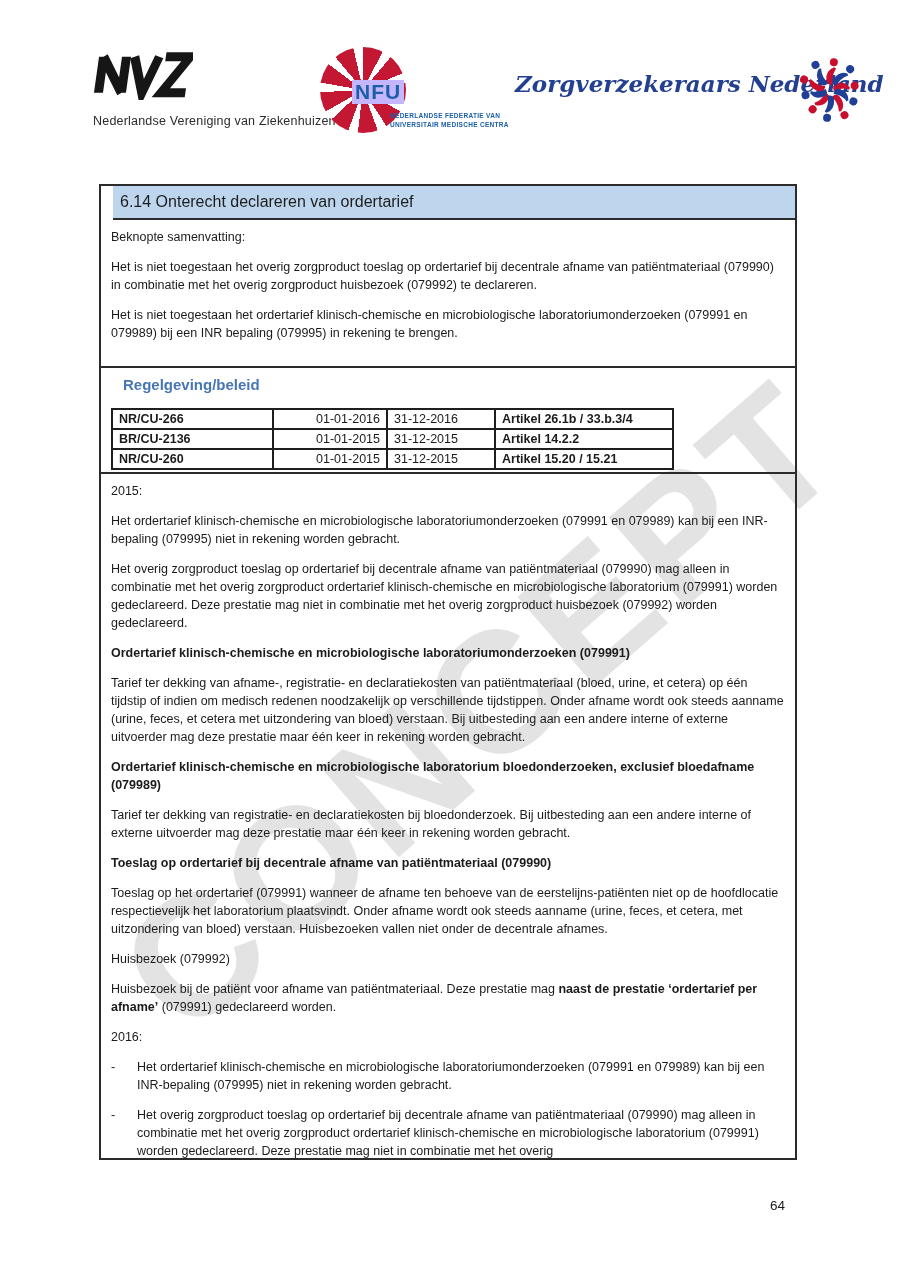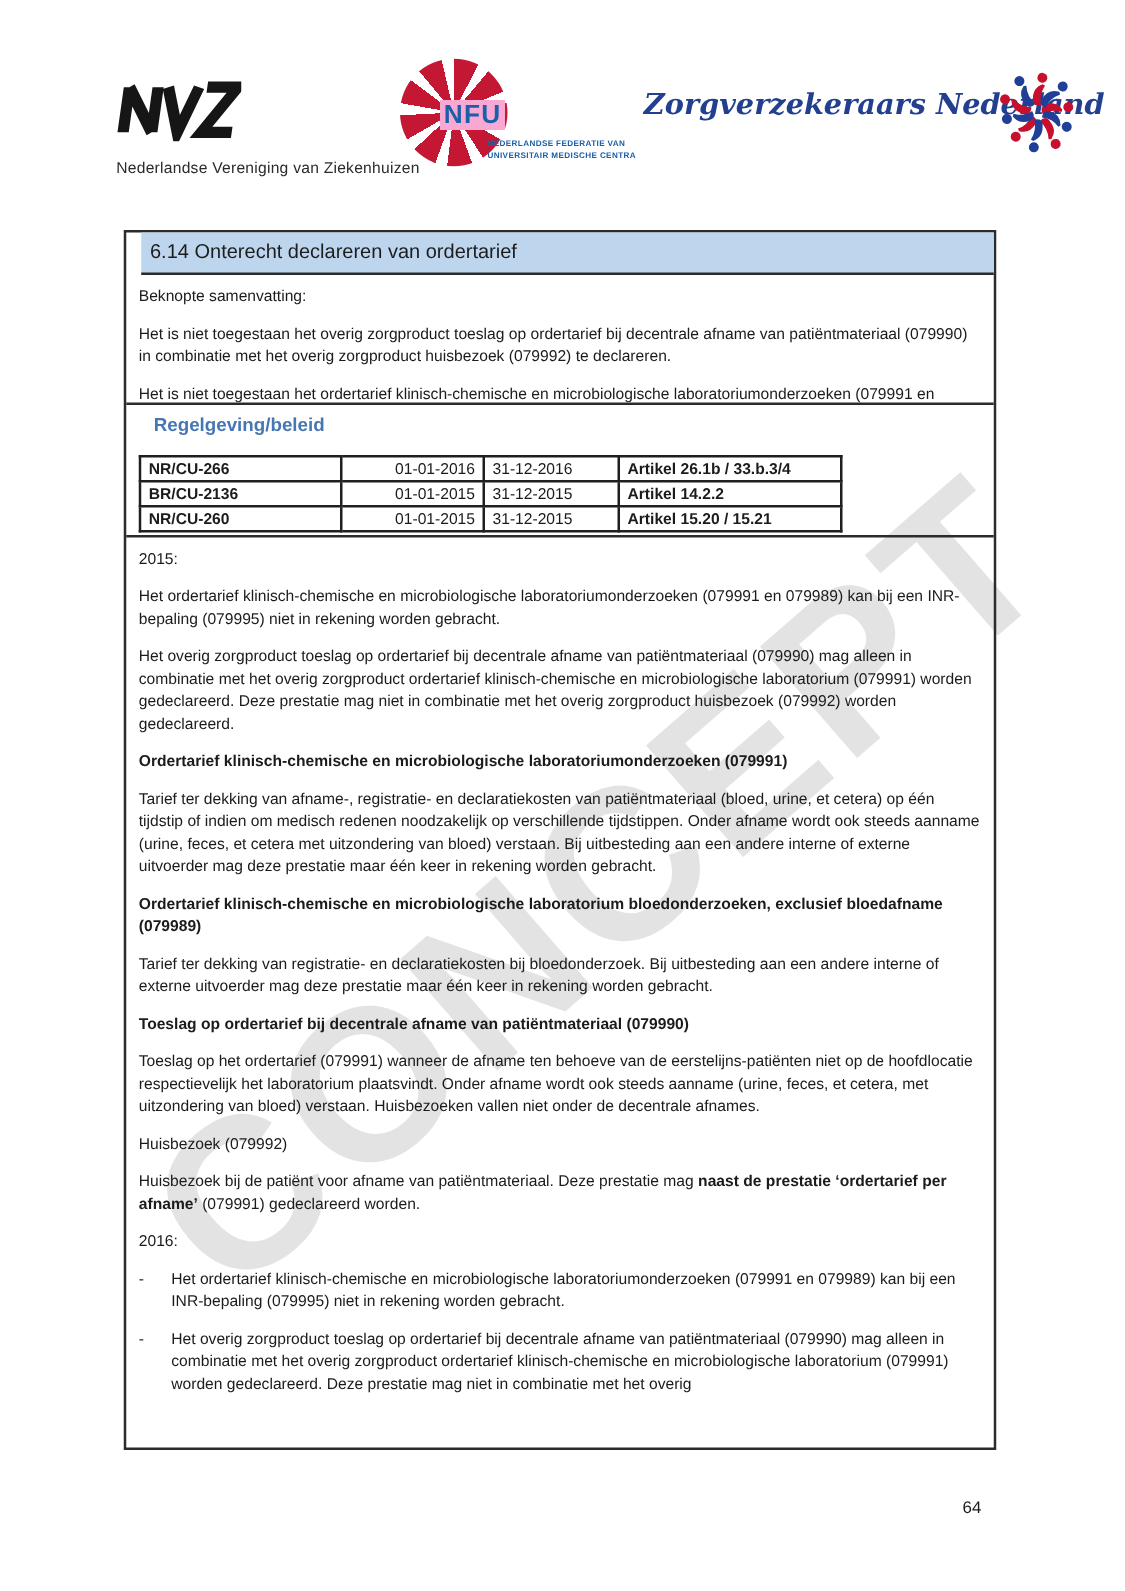--- a/index.html
+++ b/index.html
@@ -2,34 +2,34 @@
 <html><head>
 <meta charset="utf-8">
 <style>
   html,body { margin:0; padding:0; background:#ffffff; }
   .page {
     position:relative; width:900px; height:1273px; background:#ffffff;
     font-family:"Liberation Sans", sans-serif; overflow:hidden;
   }
 
   
-  .nvz-block { position:absolute; left:93px; top:61px; }
+  .nvz-block { position:absolute; left:93px; top:48px; }
   .nvz-letters svg { display:block; }
   .nvz-tagline { margin-top:14px; font-size:12.5px; color:#2b2b2b; letter-spacing:0.2px; }
 
   .nfu-circle {
     position:absolute; left:320px; top:47px; width:86px; height:86px; border-radius:50%;
     background:repeating-conic-gradient(#c41734 0deg 27deg, #ffffff 27deg 40deg);
   }
   .nfu-circle::after {
     content:""; position:absolute; left:50%; top:50%; width:14px; height:14px;
     margin:-7px 0 0 -7px; background:#ffffff; border-radius:50%;
   }
   .nfu-wordmark {
-    position:absolute; left:352px; top:80px; background:#f9a8d4; padding:0 3px;
+    position:absolute; left:352px; top:80px; background:#c4b5fd; padding:0 3px;
     font-size:21px; font-weight:bold; color:#1b5fa8; letter-spacing:1px;
   }
   .nfu-tagline {
     position:absolute; left:390px; top:111px; font-size:6.5px; font-weight:bold;
     color:#1b5fa8; line-height:9px; letter-spacing:0.3px; white-space:nowrap;
   }
 
   .zn-wordmark {
     position:absolute; left:515px; top:70px; font-family:"DejaVu Serif", serif;
     font-style:italic; font-weight:600; font-size:23px; color:#233f8f; white-space:nowrap;
@@ -47,21 +47,21 @@
   .doc {
     position:absolute; left:99px; top:184px; width:698px; height:976px;
     border:2px solid #2b2b2b; box-sizing:border-box; background:transparent;
     color:#1b1b1b;
   }
   .doc-title {
     box-sizing:border-box; height:34px; background:#bdd6ee;
     border-bottom:2px solid #2b2b2b; padding:7px 7px; font-size:16px; color:#1d1d1d;margin-left:12px;
   }
   .sec-summary {
-    box-sizing:border-box; height:104px; border-bottom:2px solid #2b2b2b;
+    box-sizing:border-box; height:148px; border-bottom:2px solid #2b2b2b;
     padding:8px 10px; font-size:12.5px; line-height:18px; overflow:hidden;
   }
   .sec-summary .label { margin:0 0 12px; }
   .sec-summary p { margin:0 0 12px; }
 
   .sec-reg {
     box-sizing:border-box; height:106px; border-bottom:2px solid #2b2b2b;
     padding:7px 10px 0; overflow:hidden;
   }
   .sec-reg .reg-heading { margin:0 12px 13px; font-size:15px; font-weight:bold; color:#4676b3; line-height:20px; }
@@ -164,21 +164,21 @@
     </svg>
   </div>
 
   <div class="doc">
 
     <div class="doc-title">6.14 Onterecht declareren van ordertarief</div>
 
     <div class="sec-summary">
       <div class="label">Beknopte samenvatting:</div>
       <p>Het is niet toegestaan het overig zorgproduct toeslag op ordertarief bij decentrale afname van patiëntmateriaal (079990) in combinatie met het overig zorgproduct huisbezoek (079992) te declareren.</p>
-      <p>Het is niet toegestaan het ordertarief klinisch-chemische en microbiologische laboratoriumonderzoeken (079991 en 065169) bij een INR bepaling (079995) in rekening te brengen.</p>
+      <p>Het is niet toegestaan het ordertarief klinisch-chemische en microbiologische laboratoriumonderzoeken (079991 en 079989) bij een INR bepaling (079995) in rekening te brengen.</p>
     </div>
 
     <div class="sec-reg">
       <div class="reg-heading">Regelgeving/beleid</div>
       <table class="reg-table">
         <tbody>
           <tr>
             <td class="c-code">NR/CU-266</td>
             <td class="c-start">01-01-2016</td>
             <td class="c-end">31-12-2016</td>

